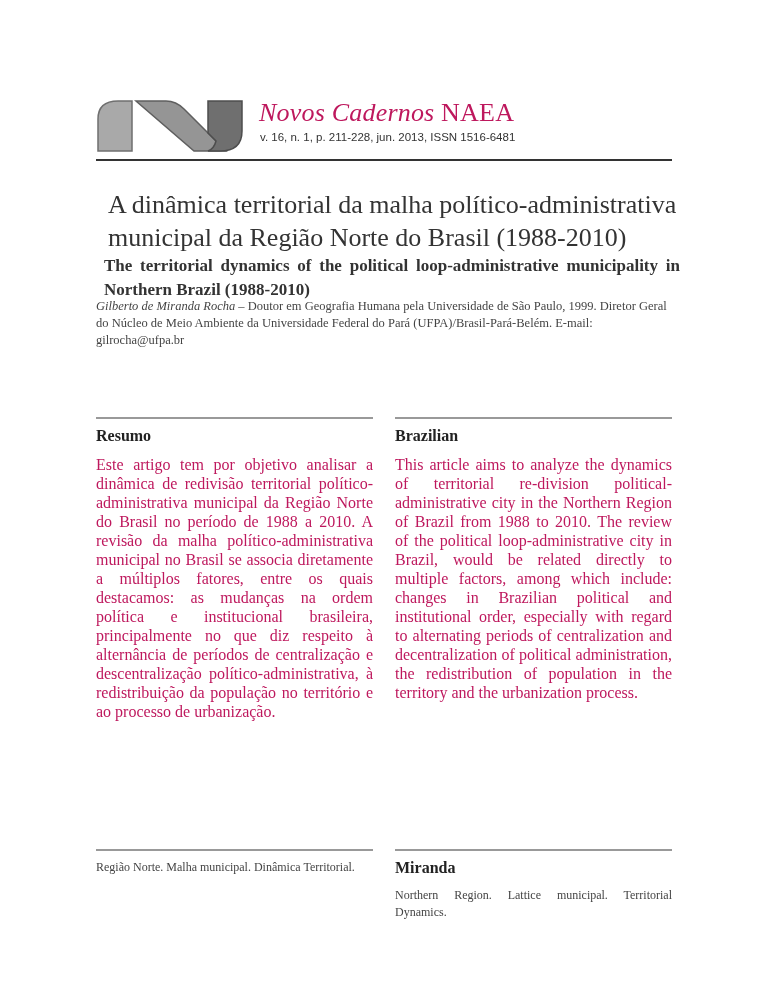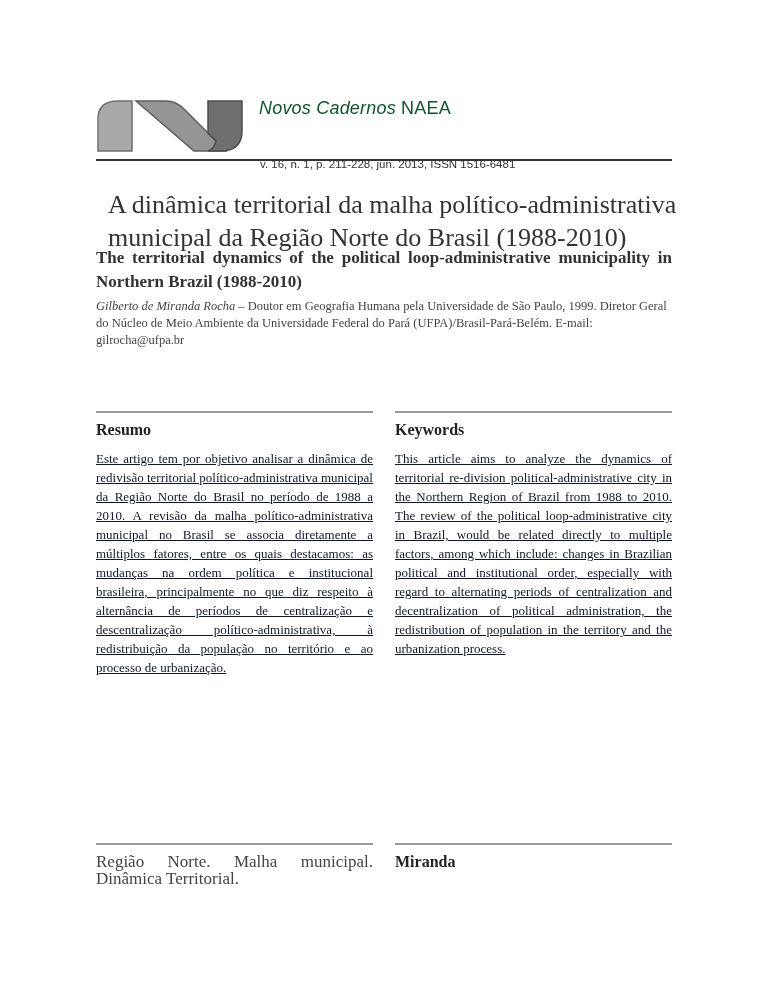--- a/index.html
+++ b/index.html
@@ -2,43 +2,43 @@
 <html><head>
 <meta charset="utf-8">
 <style>
   html, body { margin: 0; padding: 0; background: #ffffff; }
   body { width: 768px; height: 994px; position: relative; overflow: hidden;
          font-family: "Liberation Serif", "DejaVu Serif", serif; color: #333333; }
   .page { position: absolute; left: 0; top: 0; width: 768px; height: 994px; }
 
   .masthead { position: absolute; left: 96px; top: 97px; width: 576px; height: 60px; }
   .logo { position: absolute; left: 0; top: 0; width: 148px; height: 56px; }
-  .journal-name { position: absolute; left: 163px; top: 1px; font-size: 18px; color: #14532d;
-                  font-family: Liberation Sans, sans-serif; letter-spacing: 0.2px; }
+  .journal-name { position: absolute; left: 163px; top: 1px; font-size: 26px; color: #be185d;
+                  font-family: Liberation Serif, serif; letter-spacing: 0.2px; }
   .journal-name .italic { font-style: italic; }
   .citation { position: absolute; left: 164px; top: 34px; font-size: 11.5px; color: #333;
-              font-family: "Liberation Sans", sans-serif; margin-top: 27px; }
+              font-family: "Liberation Sans", sans-serif; }
   .header-rule { position: absolute; left: 96px; top: 159px; width: 576px; height: 2px; background: #333; }
 
   .title { position: absolute; left: 96px; top: 176px; width: 590px; font-size: 26px; line-height: 33px;
            color: #333; font-weight: normal; margin: 12px; }
   .subtitle { position: absolute; left: 96px; top: 246px; width: 576px; font-size: 17px; line-height: 24px;
-              font-weight: bold; color: #333; margin: 0; text-align: justify; text-align-last: left; }
+              font-weight: bold; color: #333; margin: 8px; text-align: justify; text-align-last: left; }
   .author { position: absolute; left: 96px; top: 298px; width: 580px; font-size: 12.5px; line-height: 17px;
             color: #444; margin: 0; }
   .author .name { font-style: italic; margin-top: 8px; }
 
-  .col { position: absolute; width: 277px; }
+  .col { position: absolute; width: 277px; margin-top: 6px; }
   .col-left { left: 96px; }
   .col-right { left: 395px; }
   .rule { height: 2px; background: #999; width: 277px; }
   .sec-head { font-size: 16px; font-weight: bold; color: #222; margin: 6px 0 0 0; line-height: 22px; }
-  .body-text { font-size: 13px; line-height: 19px; color: #0f172a; text-align: justify; margin: 8px 0 0 0;
-               hyphens: none; text-decoration: underline; }
-  .kw-text { font-size: 17px; line-height: 17px; color: #444; text-align: justify; margin: 8px 0 0 0; }
+  .body-text { font-size: 16px; line-height: 19px; color: #be185d; text-align: justify; margin: 8px 0 0 0;
+               hyphens: none; }
+  .kw-text { font-size: 12px; line-height: 17px; color: #444; text-align: justify; margin: 8px 0 0 0; }
 
   .abstract-block { top: 411px; }
   .keywords-block { top: 843px; }
 </style>
 </head>
 <body>
 
 <div class="page">
 
   <div class="masthead">
@@ -57,27 +57,28 @@
   <p class="author"><span class="name">Gilberto de Miranda Rocha</span><span> – Doutor em Geografia Humana pela Universidade de São Paulo, 1999. Diretor Geral do Núcleo de Meio Ambiente da Universidade Federal do Pará (UFPA)/Brasil-Pará-Belém. E-mail: gilrocha@ufpa.br</span></p>
 
   <div class="col col-left abstract-block">
     <div class="rule"></div>
     <div class="sec-head">Resumo</div>
     <p class="body-text">Este artigo tem por objetivo analisar a dinâmica de redivisão territorial político-administrativa municipal da Região Norte do Brasil no período de 1988 a 2010. A revisão da malha político-administrativa municipal no Brasil se associa diretamente a múltiplos fatores, entre os quais destacamos: as mudanças na ordem política e institucional brasileira, principalmente no que diz respeito à alternância de períodos de centralização e descentralização político-administrativa, à redistribuição da população no território e ao processo de urbanização.</p>
   </div>
 
   <div class="col col-right abstract-block">
     <div class="rule"></div>
-    <div class="sec-head">Keywords</div>
+    <div class="sec-head">Brazilian</div>
     <p class="body-text">This article aims to analyze the dynamics of territorial re-division political-administrative city in the Northern Region of Brazil from 1988 to 2010. The review of the political loop-administrative city in Brazil, would be related directly to multiple factors, among which include: changes in Brazilian political and institutional order, especially with regard to alternating periods of centralization and decentralization of political administration, the redistribution of population in the territory and the urbanization process.</p>
   </div>
 
   <div class="col col-left keywords-block">
     <div class="rule"></div>
     <p class="kw-text">Região Norte. Malha municipal. Dinâmica Territorial.</p>
   </div>
 
   <div class="col col-right keywords-block">
     <div class="rule"></div>
     <div class="sec-head">Miranda</div>
+    <p class="kw-text">Northern Region. Lattice municipal. Territorial Dynamics.</p>
   </div>
 
 </div>
 
 </body></html>

